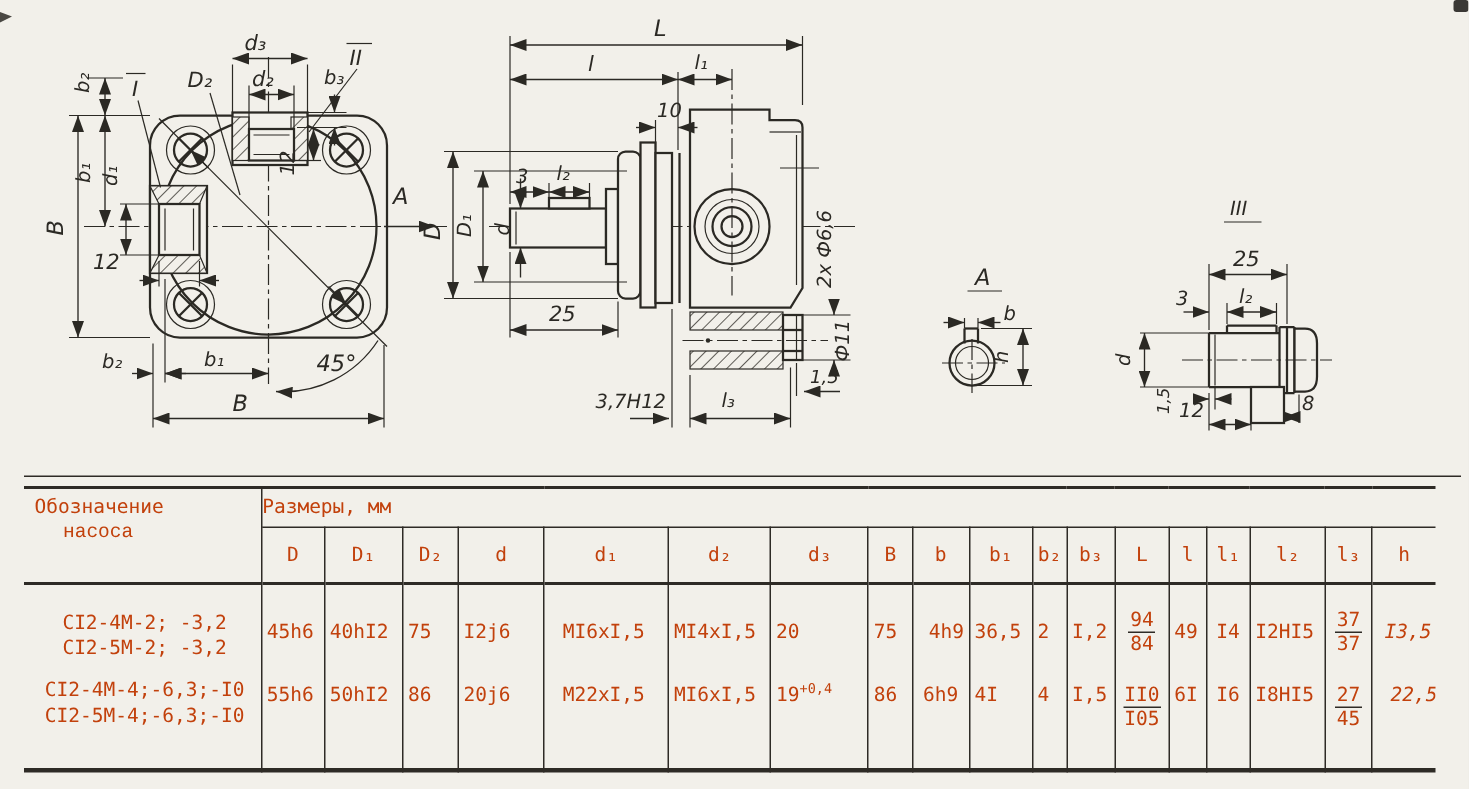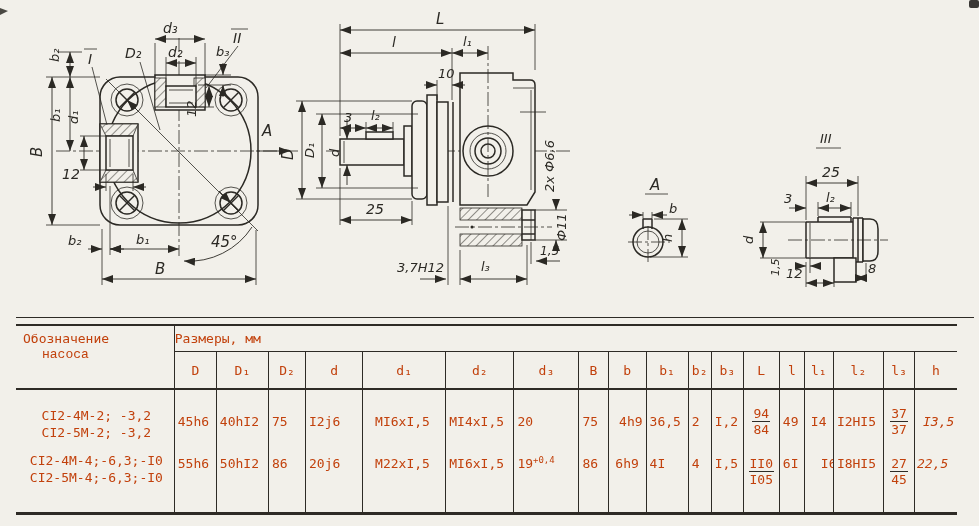--- a/index.html
+++ b/index.html
@@ -458,26 +458,26 @@
         <td class="v">4I</td>
         <td class="v">4</td>
         <td class="v">I,5</td>
         <td class="v cen">
           <span class="frac">
                 <span class="ftop">II0</span>
                 <span>I05</span>
               </span>
         </td>
         <td class="v">6I</td>
-        <td class="v" style="padding-left:16px">I6</td>
+        <td class="v" style="padding-left:6px">I6</td>
         <td class="v">I8HI5</td>
         <td class="v cen">
           <span class="frac">
                 <span class="ftop">27</span>
                 <span>45</span>
               </span>
         </td>
-        <td class="v" style="padding-left:2px">22,5</td>
+        <td class="v" style="padding-left:12px">22,5</td>
       </tr>
     </tbody>
       </table>
   </div>
 </div>
 
 </body></html>

